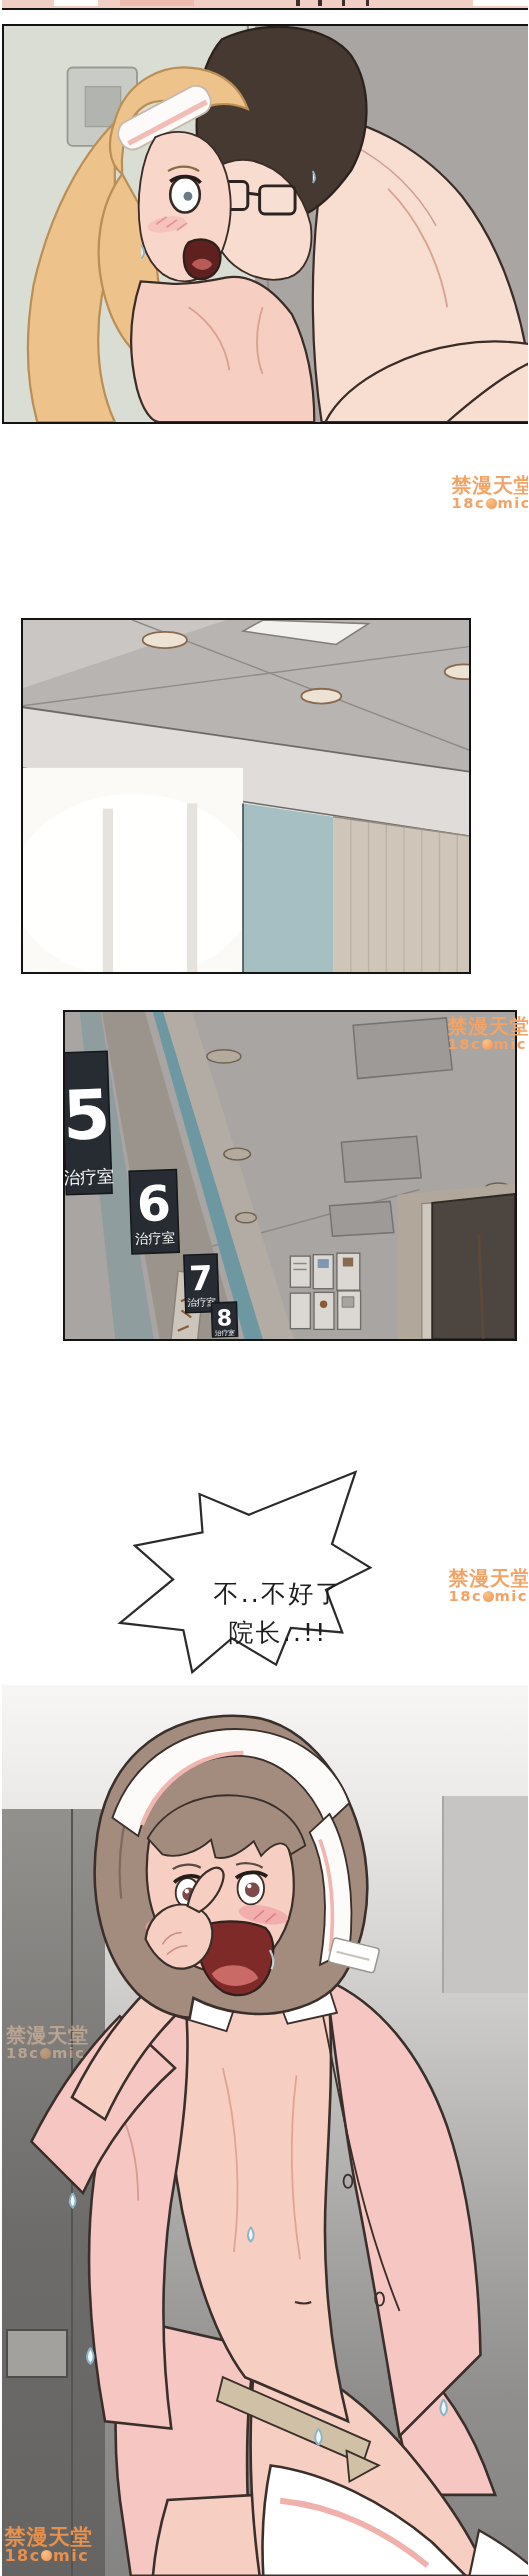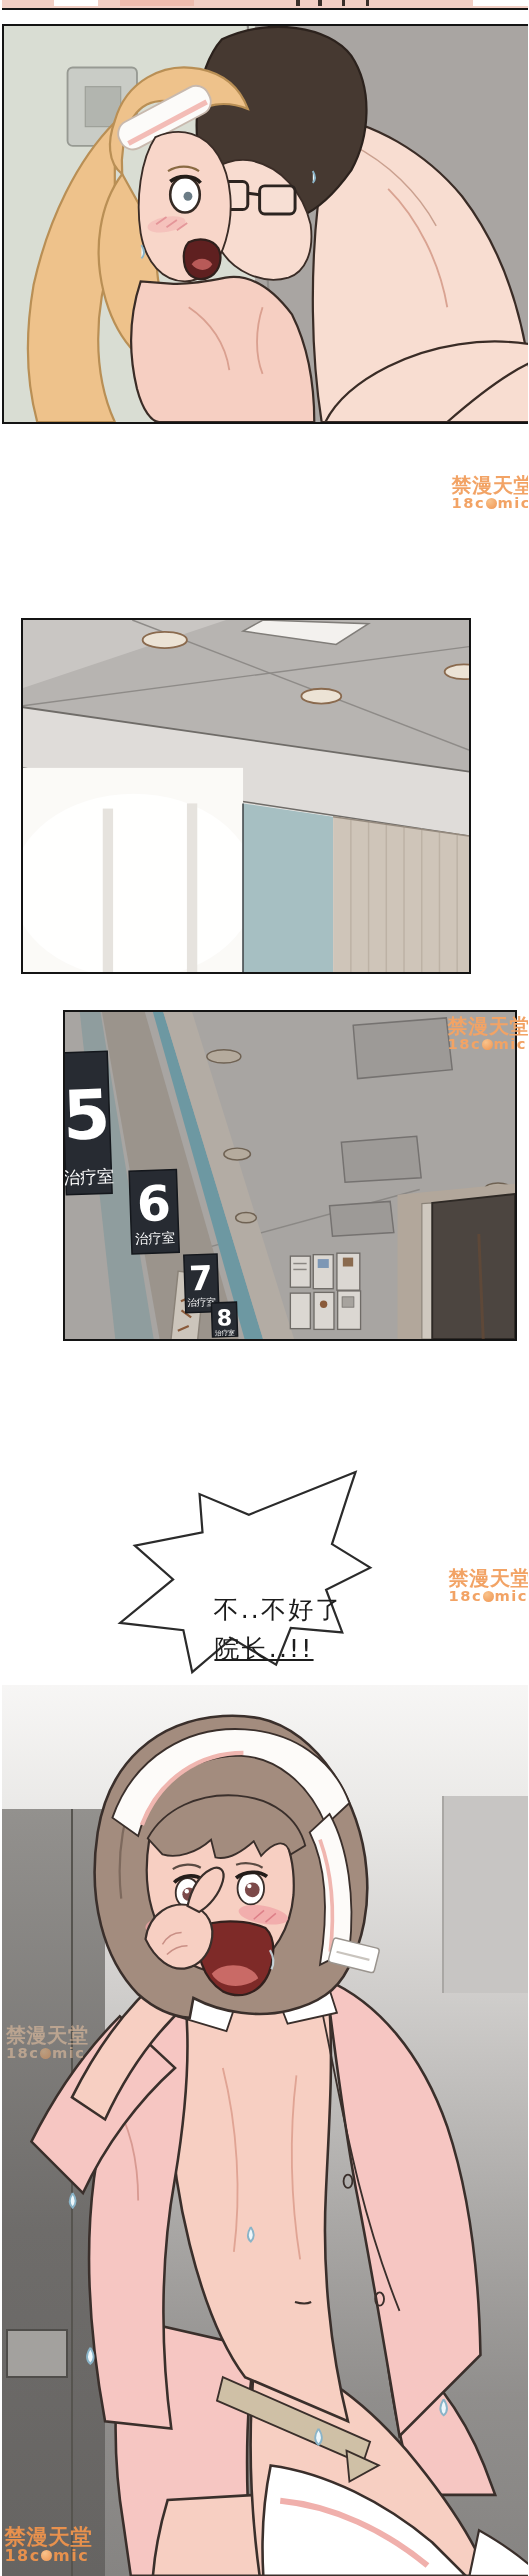--- a/index.html
+++ b/index.html
@@ -18,21 +18,21 @@
   .wm .l2{display:block;font-size:14.7px;font-weight:bold;letter-spacing:1.5px;}
   .peach{display:inline-block;width:11px;height:11px;border-radius:50%;
          background:radial-gradient(circle at 35% 30%,#f9c38c,#ef9450);margin:0 0.7px;vertical-align:-0.7px;}
   .wm-mid{opacity:.5;color:#f6cba6;}
   .wm-bottom{color:#e8914d;}
   .wm-bottom .l1{font-size:21.3px;}
   .wm-bottom .l2{font-size:16px;}
 
   
   .bubble-text{position:absolute;width:221px;text-align:center;color:#1d1d1d;
-               font-size:25px;letter-spacing:2.2px;font-weight:500;margin-top:16px;}
+               font-size:25px;letter-spacing:2.2px;font-weight:500;}
 
   
   .fp-bg{position:absolute;left:0;top:1685px;width:530px;height:891px;
          background:linear-gradient(#f7f6f5 0%,#eae9e7 14%,#cfcdcb 35%,#aaa8a6 60%,#908e8c 80%,#868482 100%);}
   .fp-line{position:absolute;background:#dedcd9;}
   .fp-wall-left{position:absolute;left:0;top:1809px;width:103px;height:767px;
                 background:linear-gradient(#93918e,#6e6c6a 55%,#666462);}
   .fp-wall-left .frame{position:absolute;left:69px;top:0;width:2.9px;height:100%;background:#56544f;}
   .fp-wall-left .bar{position:absolute;left:4.4px;top:520px;width:62px;height:49px;background:#a3a19e;
                      border:2.2px solid #4f4d4a;box-sizing:border-box;}
@@ -229,21 +229,21 @@
 
   <div class="wm" style="left:446px;top:1016px;">
     <span class="l1">禁漫天堂</span>
     <span class="l2"><span>18c</span><span class="peach"></span><span>mic</span></span>
   </div>
 
   <svg style="position:absolute;left:96px;top:1461px;" width="287" height="217" viewBox="0 0 390 295">
     <polygon points="350,15 205,73 138,45 142,97 50,115 102,161 30,220 116,230 128,287 182,241 242,277 262,227 332,233 310,175 370,145 318,113 340,45" fill="#ffffff" stroke="#2b2b2b" stroke-width="3" stroke-linejoin="miter"></polygon>
   </svg>
   <div class="bubble-text" style="left:166px;top:1577px;">不..不好了</div>
-  <div class="bubble-text" style="left:152px;top:1616px;text-decoration:underline;">院长..!!</div>
+  <div class="bubble-text" style="left:166px;top:1616px;">院长..!!</div>
 
   <div class="wm" style="left:447px;top:1568px;">
     <span class="l1">禁漫天堂</span>
     <span class="l2"><span>18c</span><span class="peach"></span><span>mic</span></span>
   </div>
 
   <div class="fp-bg"></div>
   <div class="fp-line" style="left:157px;top:1788px;width:1.5px;height:96px;"></div>
   <div class="fp-line" style="left:96px;top:1844px;width:63px;height:1.5px;"></div>
   <div class="fp-wall-left">

